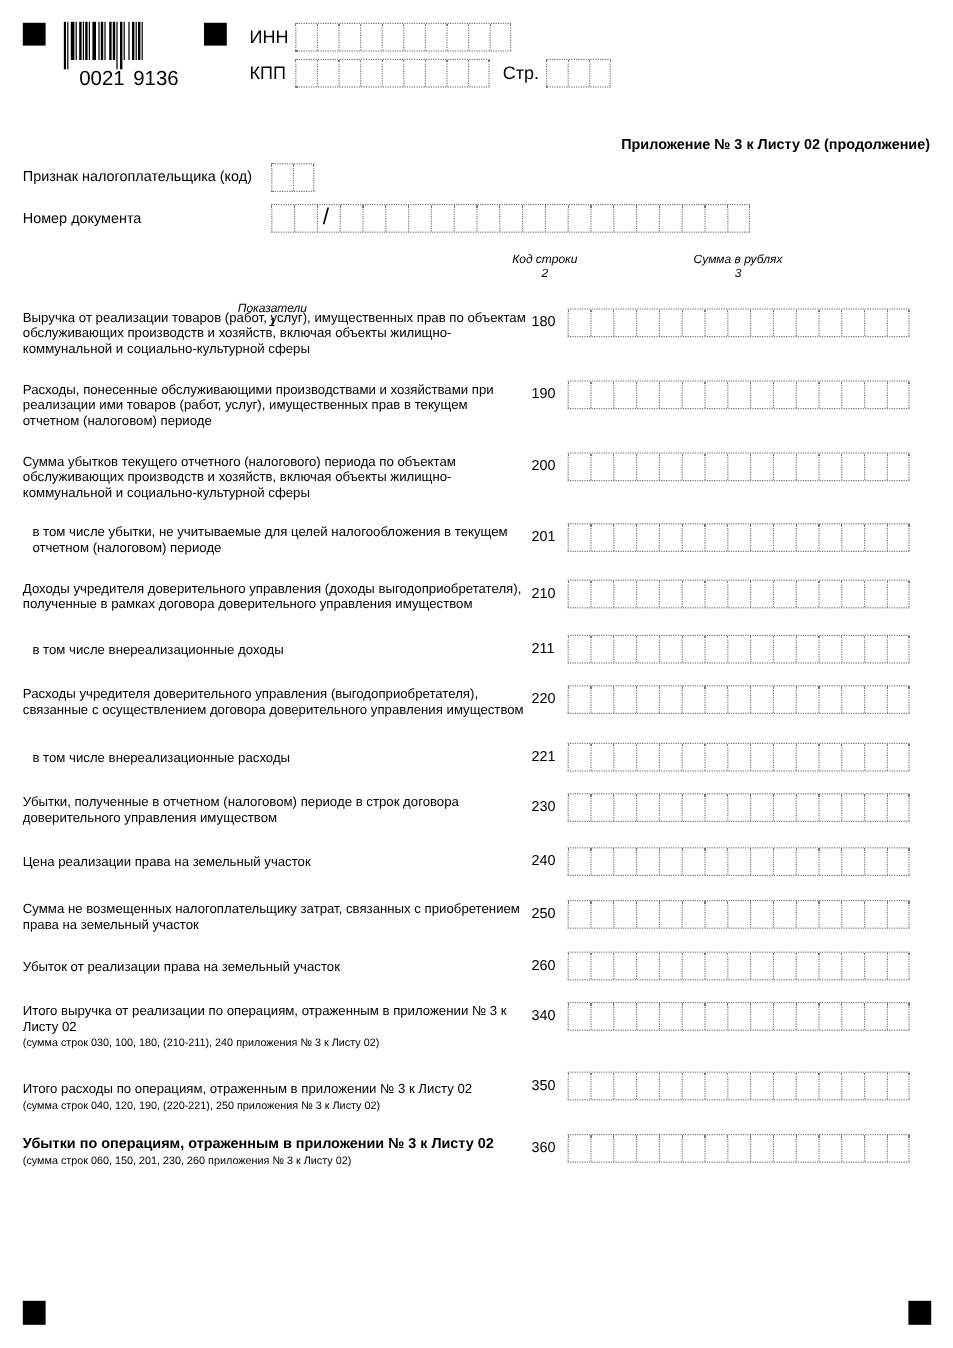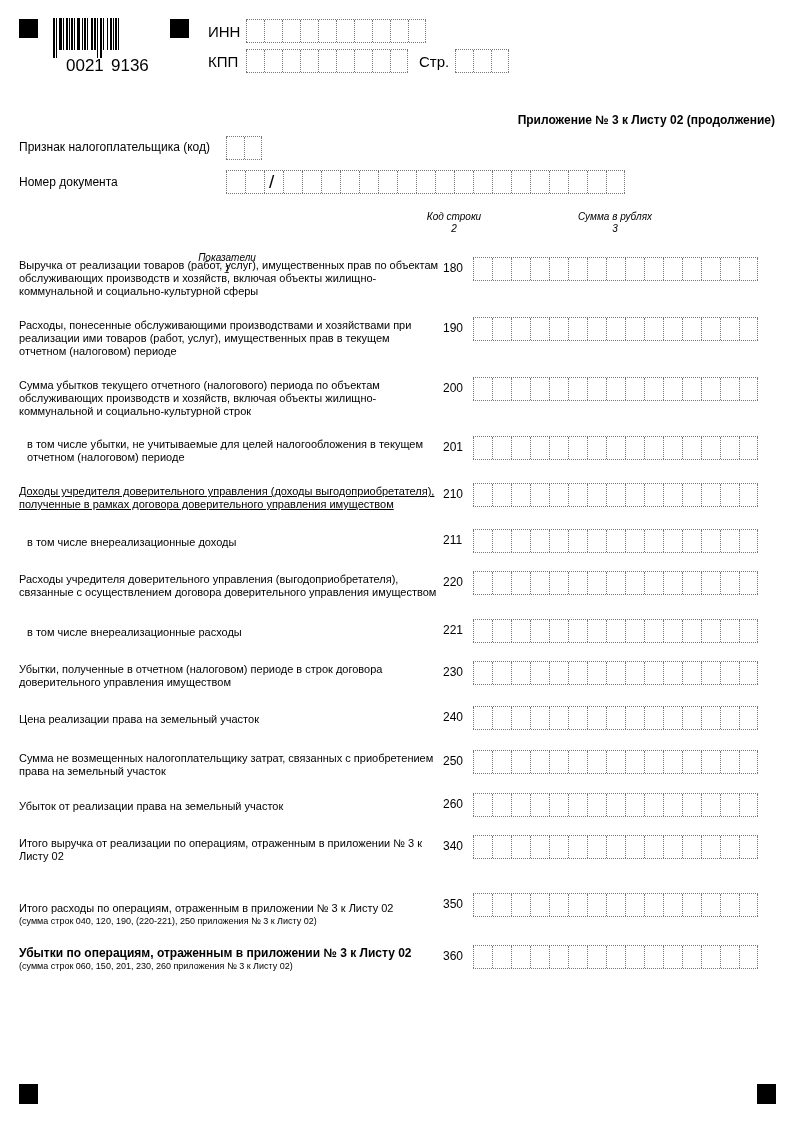--- a/index.html
+++ b/index.html
@@ -174,21 +174,21 @@
       <div class="cell"></div>
       <div class="cell"></div>
       <div class="cell"></div>
       <div class="cell"></div>
       <div class="cell"></div>
       <div class="cell"></div>
       <div class="cell"></div>
       <div class="cell"></div>
       <div class="cell"></div>
     </div>
-    <div class="rowtext" style="top: 379px;"><span class="main">Сумма убытков текущего отчетного (налогового) периода по объектам обслуживающих производств и хозяйств, включая объекты жилищно-коммунальной и социально-культурной строк</span></div>
+    <div class="rowtext" style="top: 379px;"><span class="main">Сумма убытков текущего отчетного (налогового) периода по объектам обслуживающих производств и хозяйств, включая объекты жилищно-коммунальной и социально-культурной сферы</span></div>
     <span class="code" style="top: 381px;">200</span>
     <div class="cells sumcells" style="top: 377px;">
       <div class="cell"></div>
       <div class="cell"></div>
       <div class="cell"></div>
       <div class="cell"></div>
       <div class="cell"></div>
       <div class="cell"></div>
       <div class="cell"></div>
       <div class="cell"></div>
@@ -212,21 +212,21 @@
       <div class="cell"></div>
       <div class="cell"></div>
       <div class="cell"></div>
       <div class="cell"></div>
       <div class="cell"></div>
       <div class="cell"></div>
       <div class="cell"></div>
       <div class="cell"></div>
       <div class="cell"></div>
     </div>
-    <div class="rowtext" style="top: 485px; text-decoration: underline;"><span class="main">Доходы учредителя доверительного управления (доходы выгодоприобретателя), полученные в рамках договора доверительного управления имуществом</span></div>
+    <div class="rowtext" style="top: 485px;"><span class="main">Доходы учредителя доверительного управления (доходы выгодоприобретателя), полученные в рамках договора доверительного управления имуществом</span></div>
     <span class="code" style="top: 487px;">210</span>
     <div class="cells sumcells" style="top: 483px;">
       <div class="cell"></div>
       <div class="cell"></div>
       <div class="cell"></div>
       <div class="cell"></div>
       <div class="cell"></div>
       <div class="cell"></div>
       <div class="cell"></div>
       <div class="cell"></div>
@@ -364,21 +364,21 @@
       <div class="cell"></div>
       <div class="cell"></div>
       <div class="cell"></div>
       <div class="cell"></div>
       <div class="cell"></div>
       <div class="cell"></div>
       <div class="cell"></div>
       <div class="cell"></div>
       <div class="cell"></div>
     </div>
-    <div class="rowtext" style="top: 837px;"><span class="main">Итого выручка от реализации по операциям, отраженным в приложении № 3 к Листу 02</span></div>
+    <div class="rowtext" style="top: 837px;"><span class="main">Итого выручка от реализации по операциям, отраженным в приложении № 3 к Листу 02</span><span class="note">(сумма строк 030, 100, 180, (210-211), 240 приложения № 3 к Листу 02)</span></div>
     <span class="code" style="top: 839px;">340</span>
     <div class="cells sumcells" style="top: 835px;">
       <div class="cell"></div>
       <div class="cell"></div>
       <div class="cell"></div>
       <div class="cell"></div>
       <div class="cell"></div>
       <div class="cell"></div>
       <div class="cell"></div>
       <div class="cell"></div>

